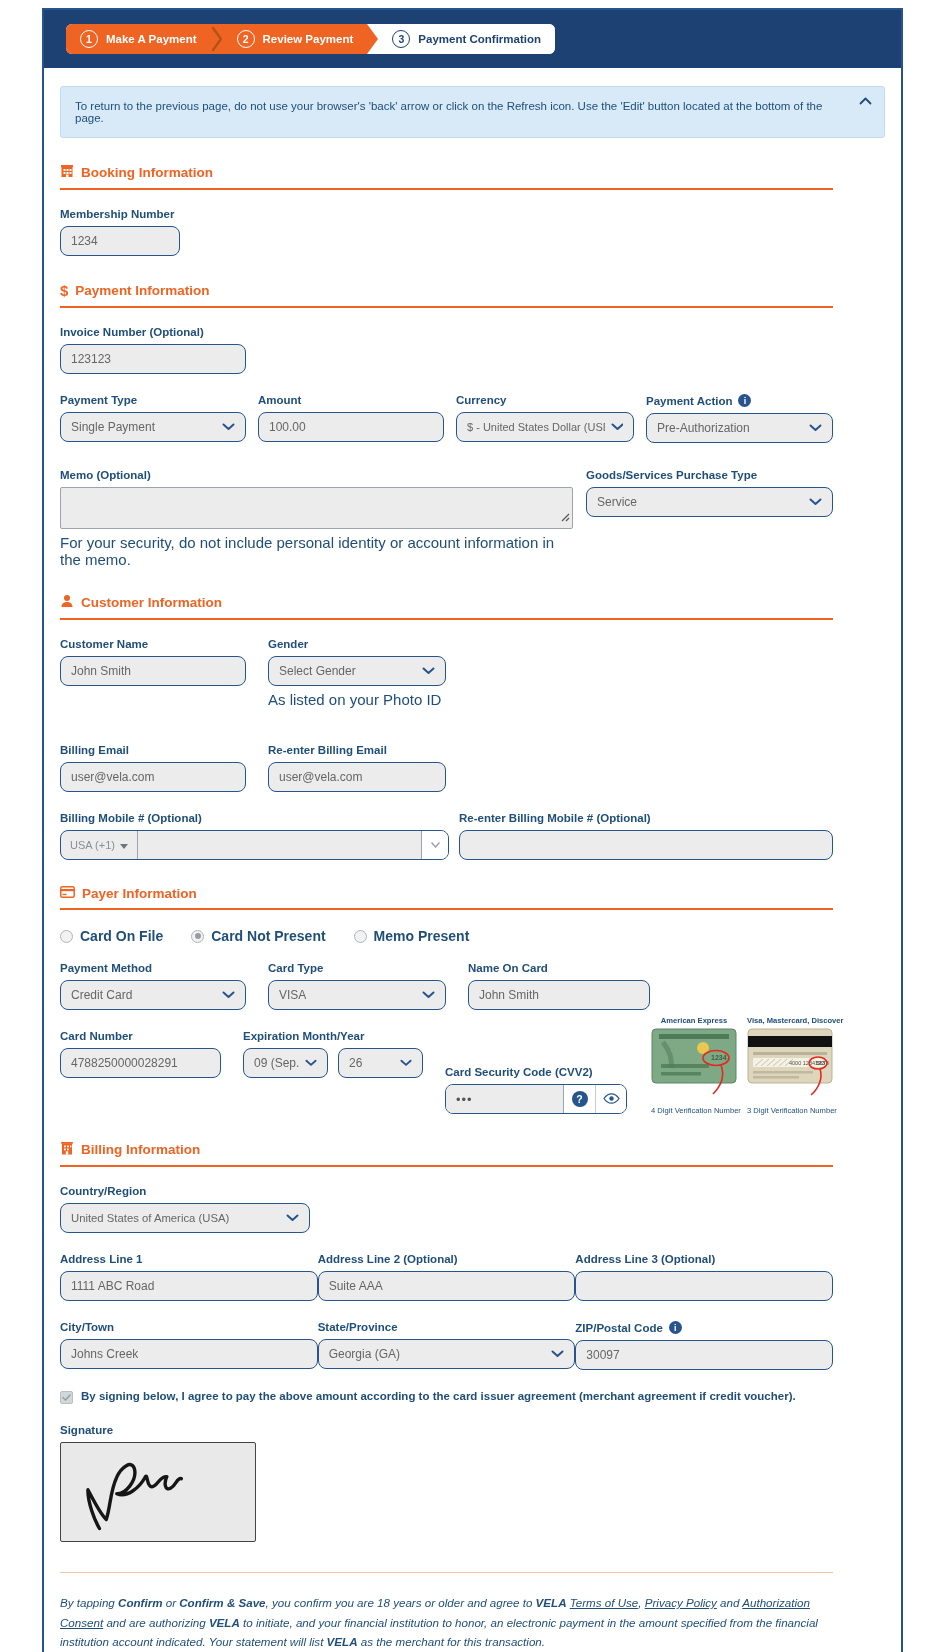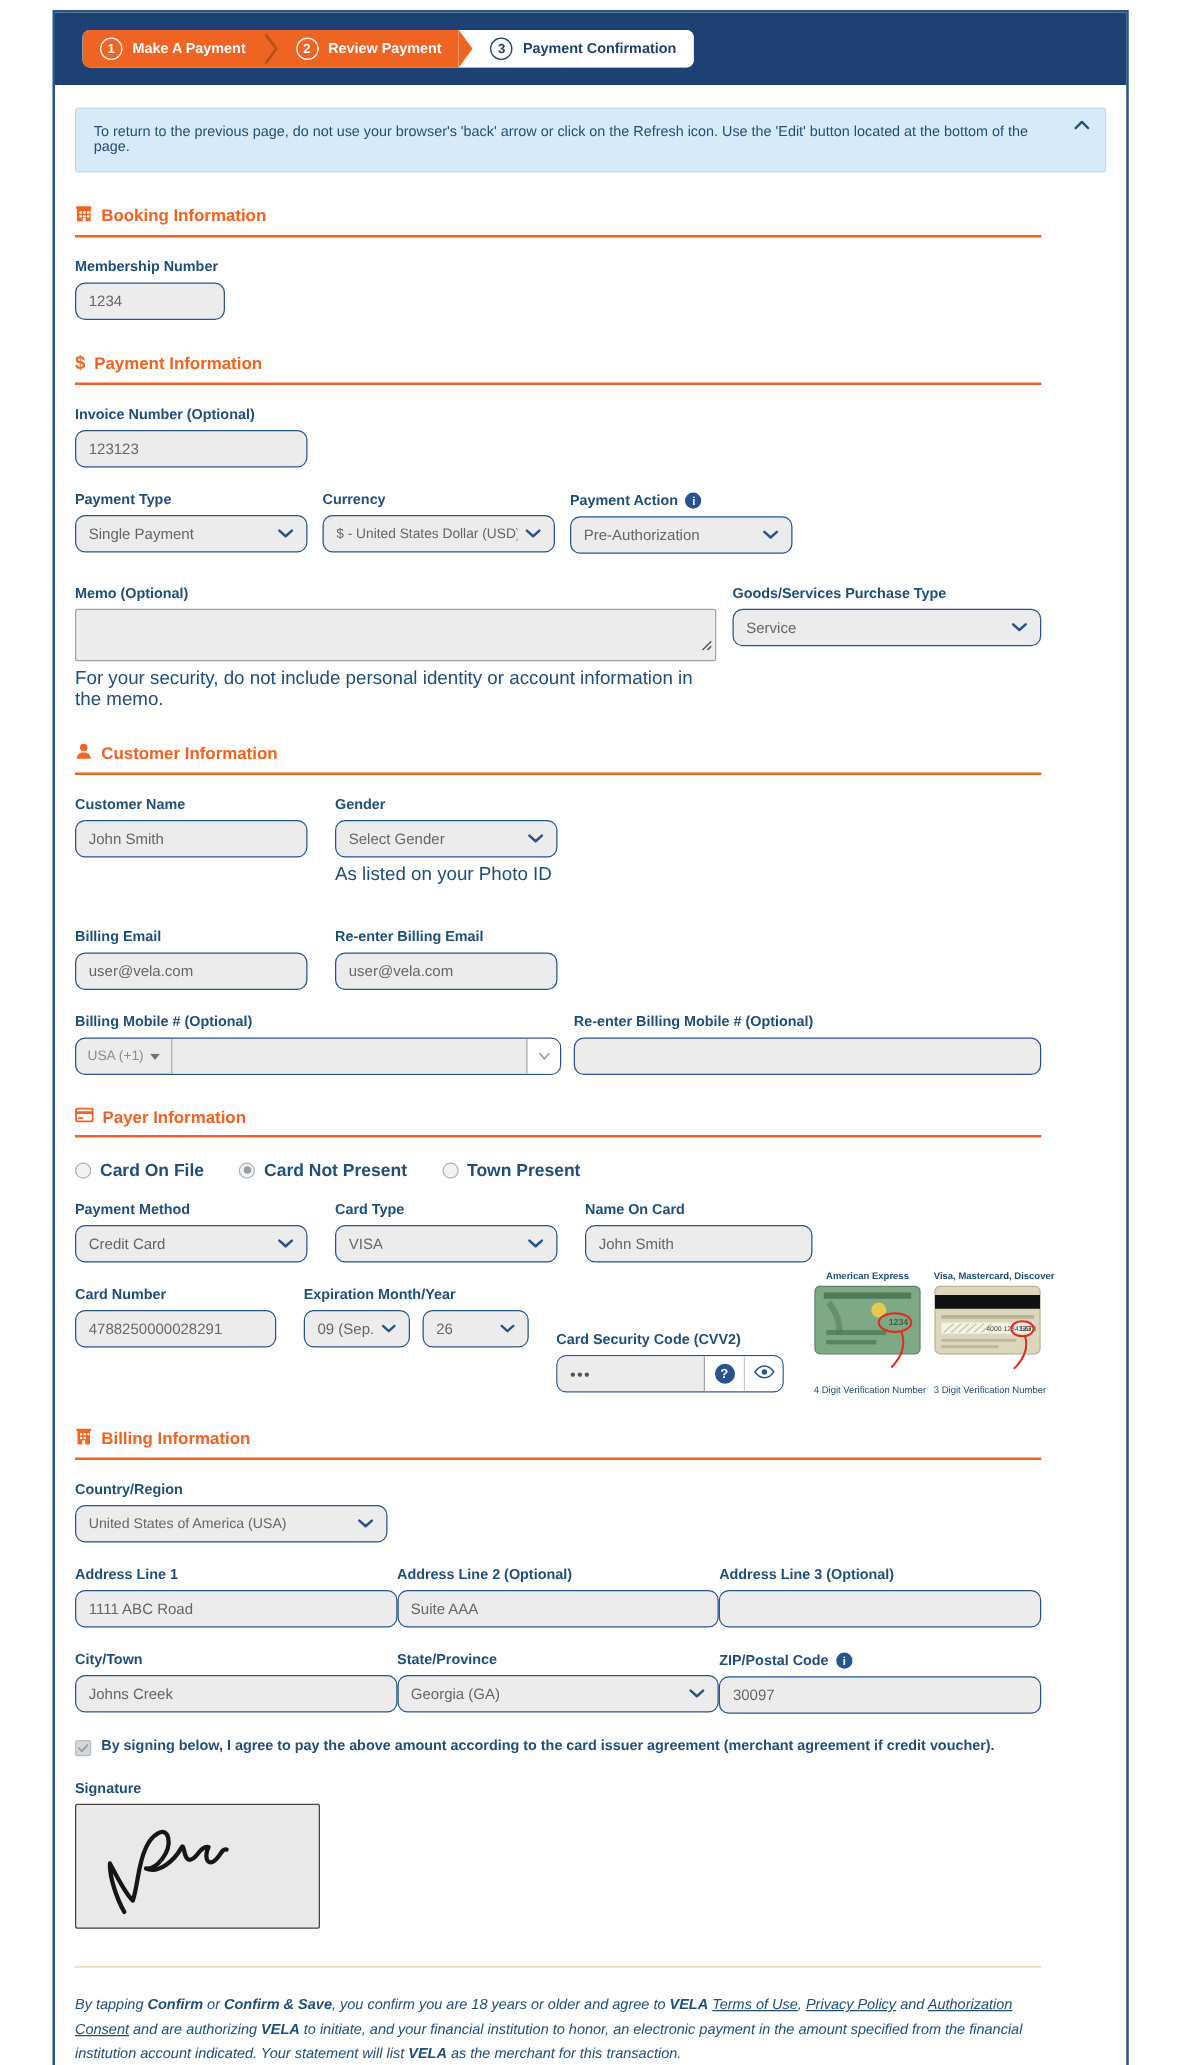--- a/index.html
+++ b/index.html
@@ -159,20 +159,24 @@
         <div>
           <div class="flabel">Payment Type</div>
           <div class="select">
             <span>Single Payment</span>
             <span><svg width="13" height="8" viewBox="0 0 13 8">
                   <path d="M1.5 1.5 L6.5 6 L11.5 1.5" fill="none" stroke="#27548c" stroke-width="2" stroke-linecap="round" stroke-linejoin="round"></path>
                 </svg></span>
           </div>
         </div>
         <div>
+          <div class="flabel">Amount</div>
+          <input class="input" value="100.00" style="">
+        </div>
+        <div>
           <div class="flabel">Currency</div>
           <div class="select">
             <span style="font-size:11px;">$ - United States Dollar (USD)</span>
             <span><svg width="13" height="8" viewBox="0 0 13 8">
                   <path d="M1.5 1.5 L6.5 6 L11.5 1.5" fill="none" stroke="#27548c" stroke-width="2" stroke-linecap="round" stroke-linejoin="round"></path>
                 </svg></span>
           </div>
         </div>
         <div>
           <div class="flabel">
@@ -294,21 +298,21 @@
         <label class="radio">
           <span class="rdot"></span>
           <span>Card On File</span>
         </label>
         <label class="radio">
           <span class="rdot sel"></span>
           <span>Card Not Present</span>
         </label>
         <label class="radio">
           <span class="rdot"></span>
-          <span>Town Present</span>
+          <span>Memo Present</span>
         </label>
       </div>
 
       <div class="frow">
         <div class="w186 mr22">
           <div class="flabel">Payment Method</div>
           <div class="select">
             <span>Credit Card</span>
             <span><svg width="13" height="8" viewBox="0 0 13 8">
                   <path d="M1.5 1.5 L6.5 6 L11.5 1.5" fill="none" stroke="#27548c" stroke-width="2" stroke-linecap="round" stroke-linejoin="round"></path>

